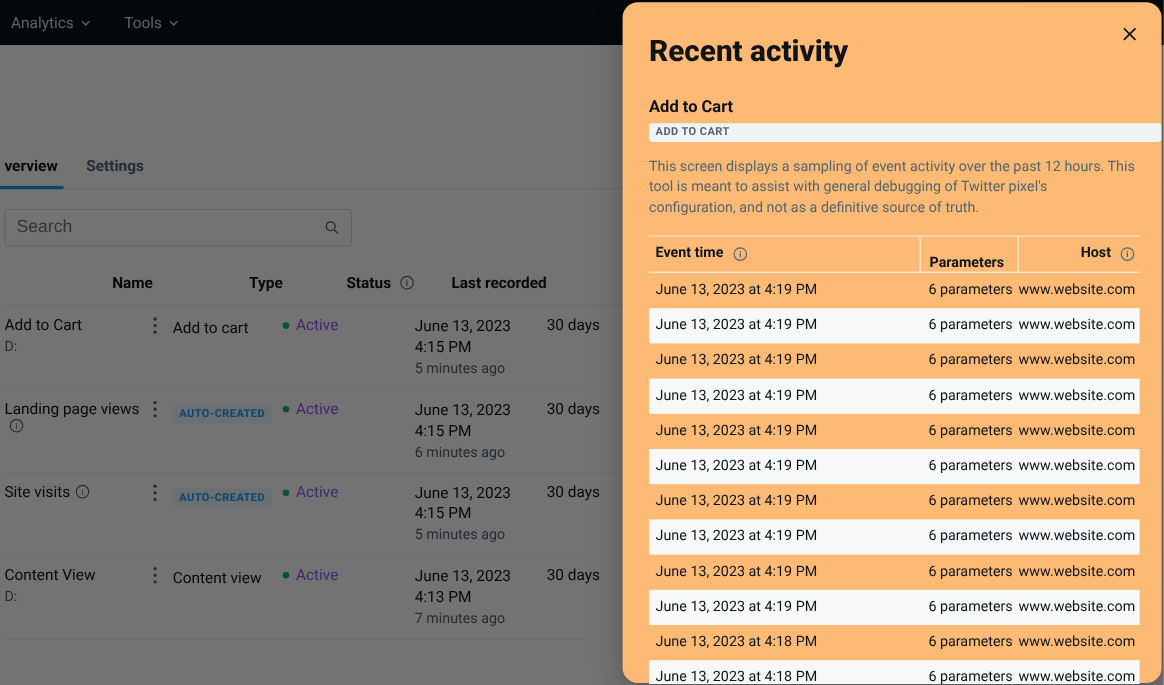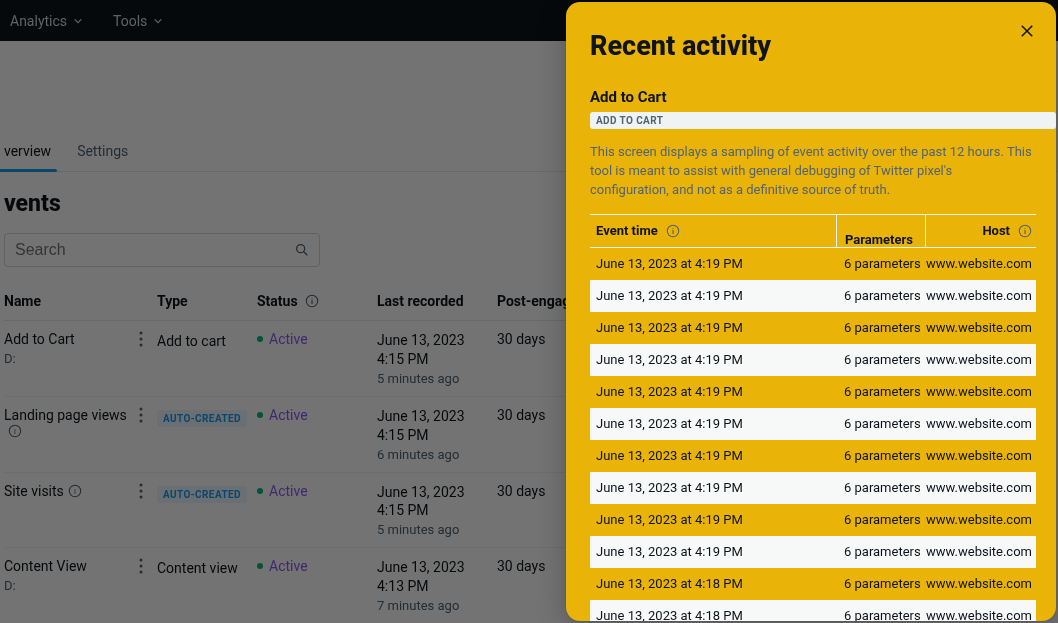--- a/index.html
+++ b/index.html
@@ -9,34 +9,34 @@
     .bg-page { position: absolute; inset: 0; }
     .bg-topnav { height: 41px; background: #0f1419; display: flex; align-items: center; padding: 0 10px; gap: 30px; }
     .nav-item { color: #cfd9de; font-size: 14px; display: flex; align-items: center; gap: 6px; cursor: pointer; }
     .chev { width: 10px; height: 10px; }
     .chev path { stroke: #cfd9de; stroke-width: 1.5; fill: none; }
 
     .bg-white-area { background: #fff; }
     .bg-hero { height: 90px; }
 
     .bg-tabs { height: 41px; border-bottom: 1px solid #e1e8ed; display: flex; align-items: stretch; padding: 0 4px; gap: 26px; }
-    .tab { display: flex; align-items: center; font-size: 14px; font-weight: 400; color: #536471; position: relative; cursor: pointer; }
+    .tab { display: flex; align-items: center; font-size: 14px; font-weight: 700; color: #536471; position: relative; cursor: pointer; }
     .tab.active { color: #0f1419; }
     .tab.active::after { content: ""; position: absolute; left: -6px; right: -6px; bottom: -1px; height: 3px; background: #1d9bf0; border-radius: 2px; }
 
     .bg-section { padding: 18px 4px 10px; }
     .section-title { font-size: 23px; font-weight: 800; color: #0f1419; margin-bottom: 16px; }
 
     .search-wrap { position: relative; width: 316px; height: 34px; margin-bottom: 14px; }
     .search-input { width: 100%; height: 100%; border: 1px solid #cfd9de; border-radius: 4px; padding: 0 36px 0 10px; font-size: 16px; color: #536471; }
     .search-icon { position: absolute; right: 10px; top: 50%; transform: translateY(-50%); width: 16px; height: 16px; }
 
     .events-table { width: 100%; }
     .et-head { display: grid; grid-template-columns: 135px 18px 100px 120px 120px 1fr; height: 40px; align-items: center; border-bottom: 1px solid #e1e8ed; }
-    .et-head > div { font-size: 14px; font-weight: 700; color: #0f1419; white-space: nowrap; }
+    .et-head > div { font-size: 14px; font-weight: 700; color: #0f1419; white-space: nowrap; text-align: right; }
     .et-row { display: grid; grid-template-columns: 135px 18px 100px 120px 120px 1fr; padding: 10px 0; border-bottom: 1px solid #eff3f4; align-items: start; }
     .cell-name-main { font-size: 14px; color: #0f1419; }
     .cell-name-sub { font-size: 13px; color: #536471; margin-top: 4px; }
     .info-ic { display: inline-block; width: 14px; height: 14px; vertical-align: -2px; margin-left: 4px; }
     .info-ic circle { fill: none; stroke: #536471; stroke-width: 1.2; }
     .info-ic text { font-size: 9px; fill: #536471; }
     .kebab { cursor: pointer; }
     .kebab svg { width: 4px; height: 16px; }
     .kebab circle { fill: #536471; }
     .type-plain { font-size: 14px; color: #0f1419; }
@@ -44,21 +44,21 @@
     .status-cell { font-size: 14px; color: #8b5cf6; display: flex; align-items: center; gap: 6px; }
     .dot-green { width: 6px; height: 6px; border-radius: 50%; background: #00ba7c; }
     .rec-date { font-size: 14px; color: #0f1419; line-height: 1.35; }
     .rec-ago { font-size: 13px; color: #536471; margin-top: 2px; }
     .post-days { font-size: 14px; color: #0f1419; }
 
     
     .dim { position: absolute; inset: 0; background: rgba(0,0,0,0.55); }
 
     
-    .sidepanel { position: absolute; top: 2px; right: 2px; bottom: 2px; width: 490px; background: #eab308; border-radius: 14px; box-shadow: 0 0 0 1px rgba(0,0,0,0.05), 0 8px 28px rgba(0,0,0,0.25); display: flex; flex-direction: column; overflow: hidden; }
+    .sidepanel { position: absolute; top: 2px; right: 2px; bottom: 2px; width: 490px; background: #fdba74; border-radius: 14px; box-shadow: 0 0 0 1px rgba(0,0,0,0.05), 0 8px 28px rgba(0,0,0,0.25); display: flex; flex-direction: column; overflow: hidden; }
     .sp-close { position: absolute; top: 18px; right: 18px; width: 22px; height: 22px; cursor: pointer; display: flex; align-items: center; justify-content: center; }
     .sp-close svg { width: 18px; height: 18px; }
     .sp-close path { stroke: #0f1419; stroke-width: 2; fill: none; }
     .sp-title { font-size: 27px; font-weight: 800; color: #0f1419; padding: 28px 24px 10px; }
     .sp-body { padding: 16px 0 0 24px; flex: 1; display: flex; flex-direction: column; overflow: hidden; }
     .sp-event-name { font-size: 15px; font-weight: 700; color: #0f1419; margin-bottom: 6px; }
     .sp-event-tag { display: inline-block; font-size: 10px; font-weight: 700; letter-spacing: 0.4px; color: #536471; background: #eff3f4; padding: 3px 6px; border-radius: 3px; margin-bottom: 14px; }
     .sp-desc { font-size: 13px; color: #536471; line-height: 1.45; padding-right: 24px; margin-bottom: 14px; }
 
     .act-table { flex: 1; display: flex; flex-direction: column; overflow: hidden; padding-right: 20px; }
@@ -101,21 +101,20 @@
 
   <div class="bg-white-area">
     <div class="bg-hero"></div>
 
     <div class="bg-tabs">
       <div class="tab active">verview</div>
       <div class="tab">Settings</div>
     </div>
 
     <div class="bg-section">
-      <div class="section-title">vents</div>
 
       <div class="search-wrap">
         <input class="search-input" placeholder="Search" style="">
         <svg class="search-icon" viewBox="0 0 24 24">
             <circle cx="10" cy="10" r="6" fill="none" stroke="#536471" stroke-width="2"></circle>
             <path d="M15 15l5 5" stroke="#536471" stroke-width="2"></path>
           </svg>
       </div>
 
       <div class="events-table">

